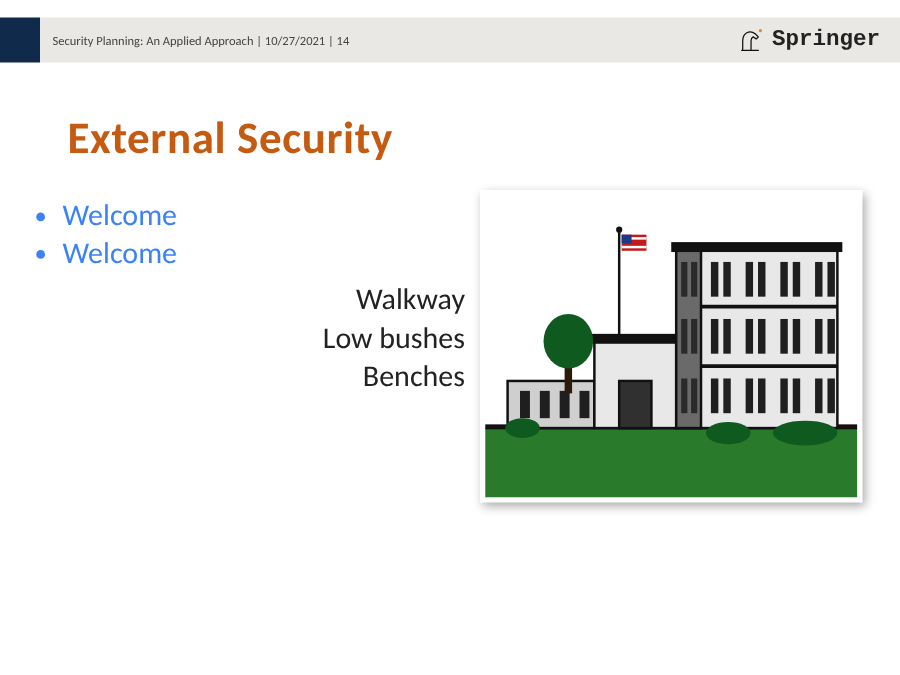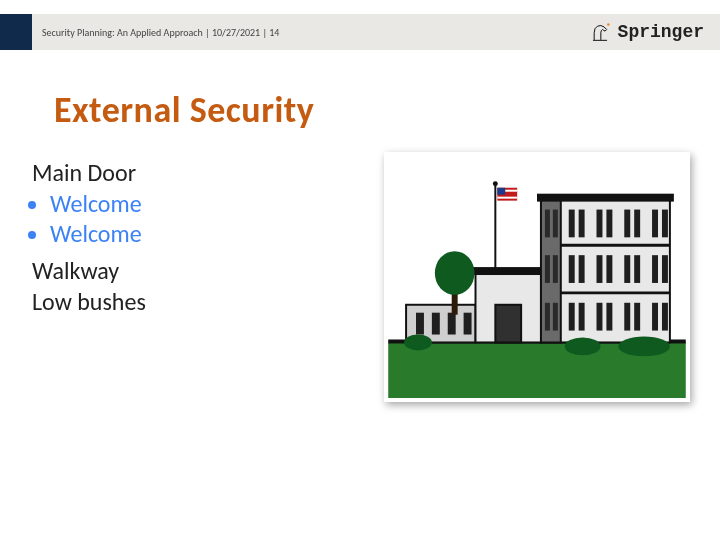--- a/index.html
+++ b/index.html
@@ -90,20 +90,21 @@
   }
   ul.bullets li {
     font-size: 24px;
     line-height: 1.25;
     color: #3b82f6;
   }
   .line {
     font-size: 24px;
     line-height: 1.3;
     color: #222;
+    text-align: right;
   }
   
   .illus-wrap {
     position: absolute;
     right: 30px;
     top: 152px;
     width: 306px;
     height: 250px;
     box-shadow: 2px 3px 8px rgba(0,0,0,0.35);
     background: #fff;
@@ -133,27 +134,27 @@
           </g>
         </svg>
         <span class="brand-name">Springer</span>
       </span>
     </div>
   </div>
 
   <div class="title">External Security</div>
 
   <div class="content">
-    <div class="subhead">Main Door</div>
     <ul class="bullets">
       <li>Welcome</li>
       <li>Welcome</li>
     </ul>
     <div class="line">Walkway</div>
     <div class="line">Low bushes</div>
+    <div class="line">Benches</div>
   </div>
 
   <div class="illus-wrap">
     <svg class="illus" viewBox="0 0 300 244">
 
       <rect x="0" y="0" width="300" height="244" fill="#ffffff"></rect>
 
       <rect x="0" y="188" width="300" height="56" fill="#2a7a2c"></rect>
 
       <rect x="0" y="185" width="300" height="4" fill="#111"></rect>

